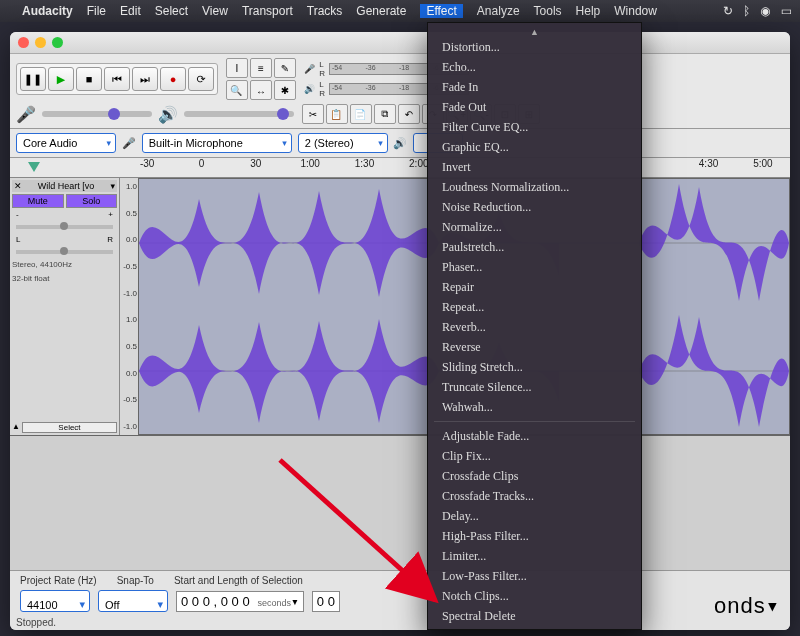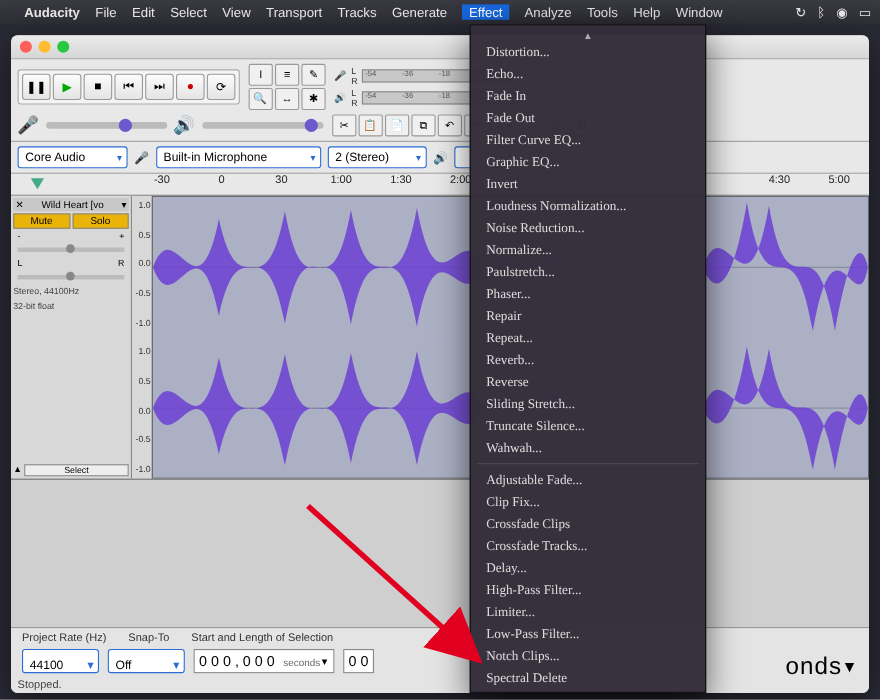--- a/index.html
+++ b/index.html
@@ -42,21 +42,21 @@
   
   .timeline { height: 20px; background: #e8e8e8; border-bottom: 1px solid #888; display: flex; padding-left: 110px; font-size: 10px; color: #222; position:relative; }
   .timeline .tick { width: 60px; text-align:center; }
   .timeline .playhead { position:absolute; left:18px; top:4px; width:0; height:0; border-left:6px solid transparent; border-right:6px solid transparent; border-top:10px solid #4a8; }
   
   
   .trackarea { display: flex; height: 258px; background: #b8b8c0; border-bottom: 1px solid #666; }
   .track-ctrl { width: 110px; background: #d8d8d8; border-right: 1px solid #888; font-size: 9px; padding: 2px; }
   .track-ctrl .hdr { display:flex; justify-content:space-between; background:#c8c8c8; padding:1px 2px; }
   .track-ctrl .ms { display:flex; gap:2px; margin:2px 0; }
-  .track-ctrl .ms button { flex:1; font-size:9px; padding:1px; background:#eab308; border:1px solid #888; cursor:pointer; }
+  .track-ctrl .ms button { flex:1; font-size:9px; padding:1px; background:#8b5cf6; border:1px solid #888; cursor:pointer; }
   .track-ctrl .mini-slider { height:4px; background:#bbb; margin:6px 4px; position:relative; }
   .track-ctrl .mini-slider .th { position:absolute; top:-3px; left:45%; width:8px; height:8px; background:#888; border-radius:50%; }
   .track-ctrl .info { color:#444; font-size:8px; margin-top:4px; line-height:1.3; }
   .trk-sel { position:absolute; bottom:2px; left:2px; right:2px; display:flex; gap:2px; font-size:8px; }
   .track-ctrl { position:relative; }
   
   .wave-pane { flex:1; background:#abb0c4; position:relative; overflow:hidden; border:1px solid #666; }
   .wave-label { position:absolute; top:2px; left:4px; font-size:10px; color:#333; }
   .wave-pane { margin-left:18px; }
   .channel { height:50%; position:relative; border-bottom:1px solid rgba(0,0,0,.15); }

